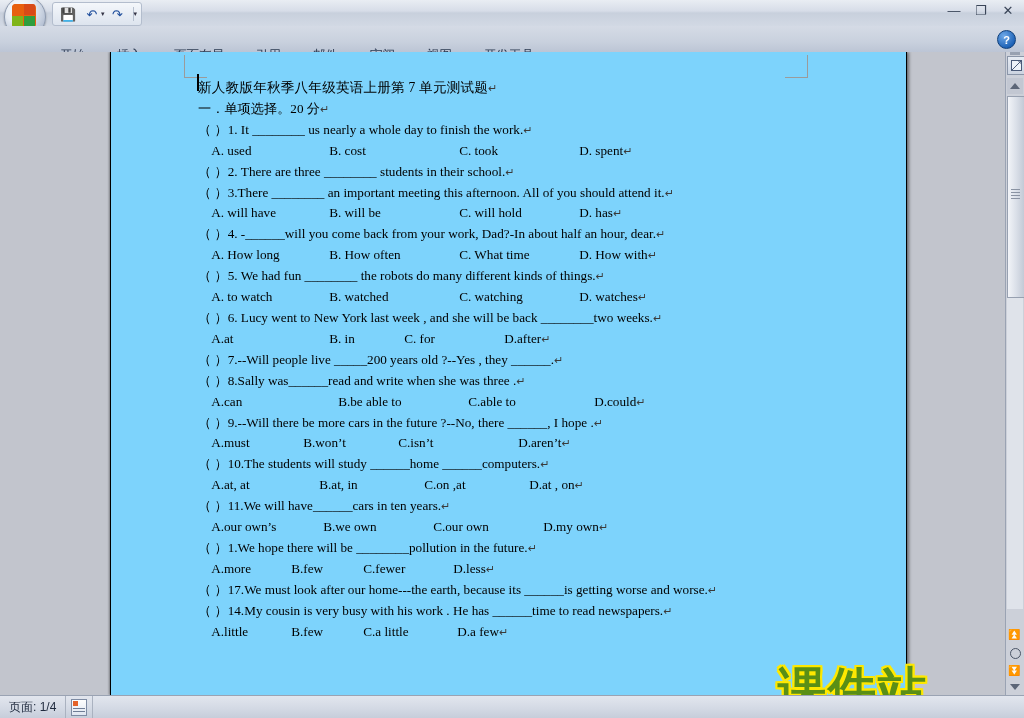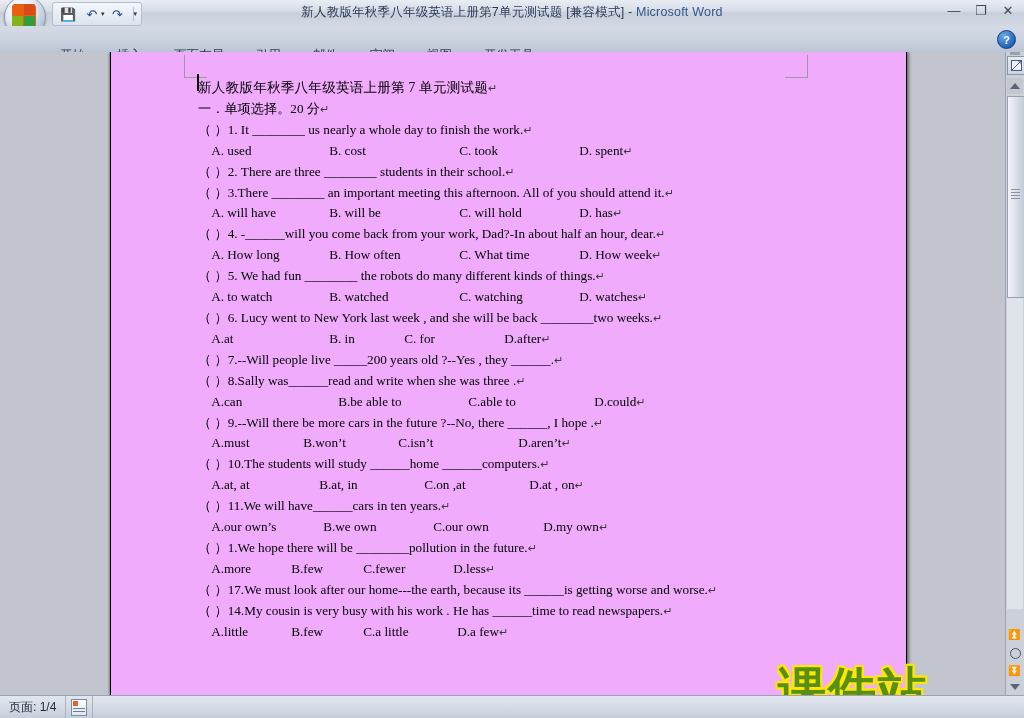--- a/index.html
+++ b/index.html
@@ -92,21 +92,21 @@
   }
 
   
   .workspace {
     position: absolute; left: 0; top: 52px; width: 1024px; height: 643px;
     background: #c2c5cd;
     overflow: hidden;
   }
   .doc-page {
     position: absolute; left: 110px; top: 0; width: 795px; height: 643px;
-    background: #f0abfc;
+    background: #7dd3fc;
     box-shadow: 2px 0 3px rgba(0,0,0,.45), -1px 0 2px rgba(0,0,0,.35);
     border-left: 1px solid #000; border-right: 1px solid #000;
   }
   .margin-mark { position: absolute; width: 22px; height: 22px; }
   .margin-mark.tl { left: 73px; top: 3px; border-left: 1px solid #9b9b9b; border-bottom: 1px solid #9b9b9b; }
   .margin-mark.tr { left: 674px; top: 3px; border-right: 1px solid #9b9b9b; border-bottom: 1px solid #9b9b9b; }
 
   .doc-body {
     position: absolute; left: 87px; top: 26px; width: 620px;
     font-family: "Liberation Serif", serif;
@@ -224,23 +224,20 @@
 
     <div class="qat">
       <div class="qat-btn">💾</div>
       <div class="qat-btn">↶</div>
       <div class="qat-caret">▾</div>
       <div class="qat-btn">↷</div>
       <div class="qat-sep"></div>
       <div class="qat-caret">▾</div>
     </div>
 
-    <div class="title-text">
-      <span>新人教版年秋季八年级英语上册第7单元测试题 [兼容模式]</span><span> - </span><span class="app-name">Microsoft Word</span>
-    </div>
 
     <div class="win-controls">
       <div class="win-btn">—</div>
       <div class="win-btn">❐</div>
       <div class="win-btn">✕</div>
     </div>
   </div>
 
   <div class="ribbon">
     <div class="tabs">
@@ -280,21 +277,21 @@
 
         <div class="q-line"><span>（  ）2. There are three ________ students in their school.</span><span class="pilcrow">↵</span></div>
 
         <div class="q-line"><span>（  ）3.There ________ an important meeting this afternoon. All of you should attend it.</span><span class="pilcrow">↵</span></div>
         <div class="q-opts">
           &nbsp;&nbsp;&nbsp;&nbsp;<span class="opt" style="width:118px">A. will have</span><span class="opt" style="width:130px">B. will be</span><span class="opt" style="width:120px">C. will hold</span><span class="opt">D. has</span><span class="pilcrow">↵</span>
         </div>
 
         <div class="q-line"><span>（  ）4. -______will you come back from your work, Dad?-In about half an hour, dear.</span><span class="pilcrow">↵</span></div>
         <div class="q-opts">
-          &nbsp;&nbsp;&nbsp;&nbsp;<span class="opt" style="width:118px">A. How long</span><span class="opt" style="width:130px">B. How often</span><span class="opt" style="width:120px">C. What time</span><span class="opt">D. How week</span><span class="pilcrow">↵</span>
+          &nbsp;&nbsp;&nbsp;&nbsp;<span class="opt" style="width:118px">A. How long</span><span class="opt" style="width:130px">B. How often</span><span class="opt" style="width:120px">C. What time</span><span class="opt">D. How with</span><span class="pilcrow">↵</span>
         </div>
 
         <div class="q-line"><span>（  ）5. We had fun ________ the robots do many different kinds of things.</span><span class="pilcrow">↵</span></div>
         <div class="q-opts">
           &nbsp;&nbsp;&nbsp;&nbsp;<span class="opt" style="width:118px">A. to watch</span><span class="opt" style="width:130px">B. watched</span><span class="opt" style="width:120px">C. watching</span><span class="opt">D. watches</span><span class="pilcrow">↵</span>
         </div>
 
         <div class="q-line"><span>（  ）6. Lucy went to New York last week , and she will be back ________two weeks.</span><span class="pilcrow">↵</span></div>
         <div class="q-opts">
           &nbsp;&nbsp;&nbsp;&nbsp;<span class="opt" style="width:118px">A.at</span><span class="opt" style="width:75px">B. in</span><span class="opt" style="width:100px">C. for</span><span class="opt">D.after</span><span class="pilcrow">↵</span>

